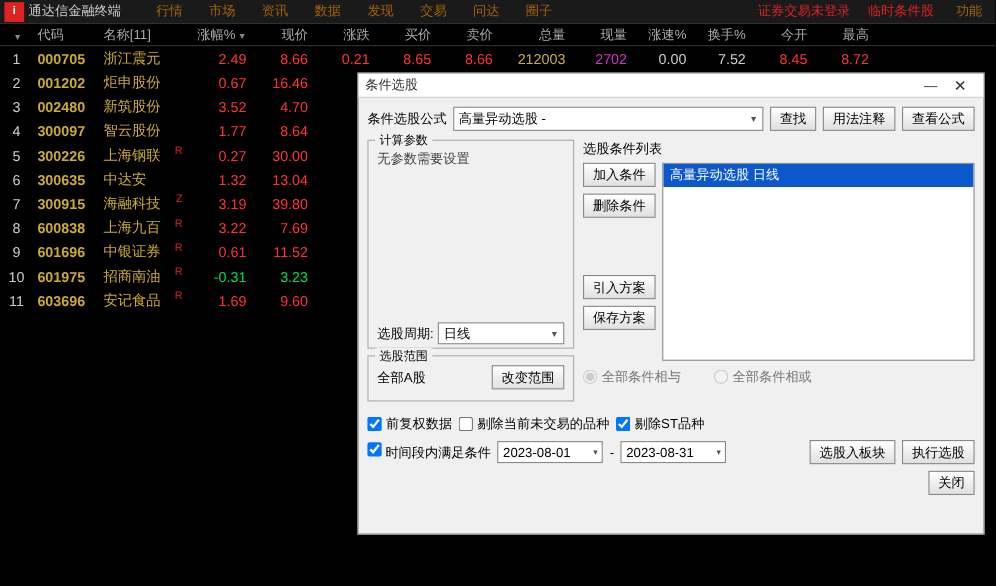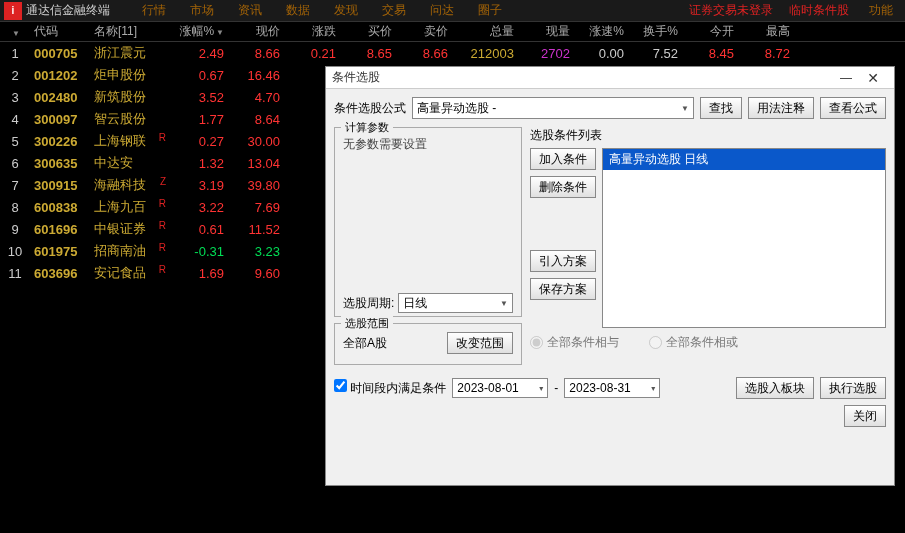--- a/index.html
+++ b/index.html
@@ -385,20 +385,34 @@
               <span>全部条件相与</span>
             </label>
           <label>
               <input type="radio" disabled="" style=""> 
               <span>全部条件相或</span>
             </label>
         </div>
       </div>
     </div>
 
+    <div class="options-row">
+      <label>
+          <input type="checkbox" checked="" style=""> 
+          <span>前复权数据</span>
+        </label>
+      <label>
+          <input type="checkbox" style=""> 
+          <span>剔除当前未交易的品种</span>
+        </label>
+      <label>
+          <input type="checkbox" checked="" style=""> 
+          <span>剔除ST品种</span>
+        </label>
+    </div>
     <div class="dates-row">
       <label><input type="checkbox" checked="" style=""> <span>时间段内满足条件</span></label>
       <div class="date-input">
           <span>2023-08-01</span>
           <span class="tri">▾</span>
         </div>
       <span>-</span>
       <div class="date-input">
           <span>2023-08-31</span>
           <span class="tri">▾</span>

